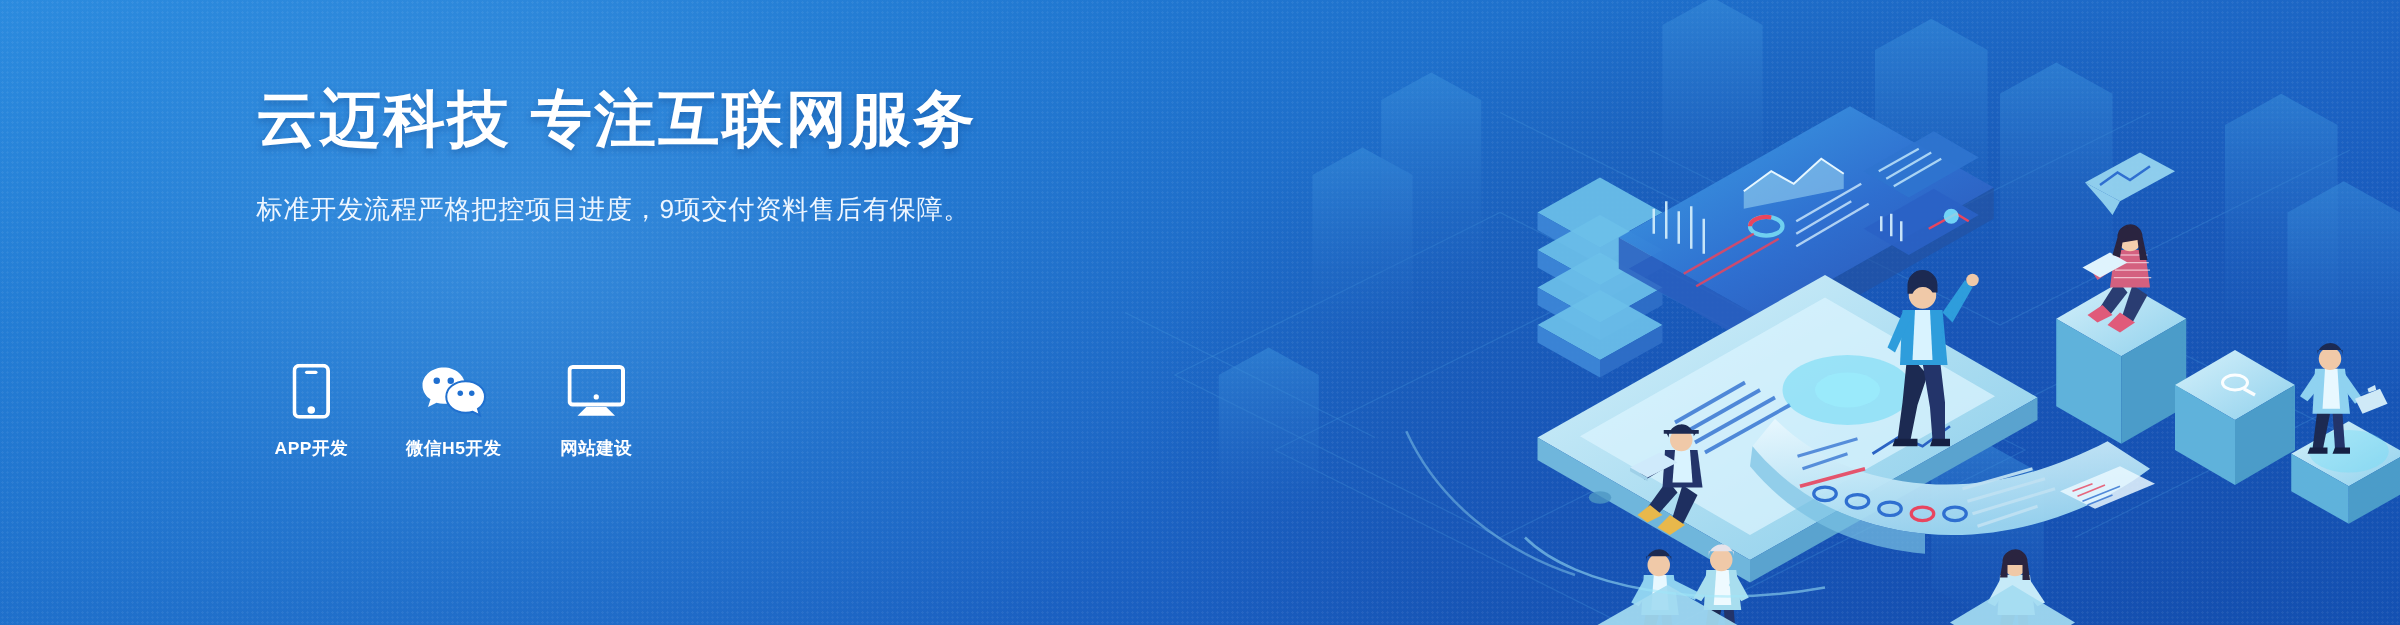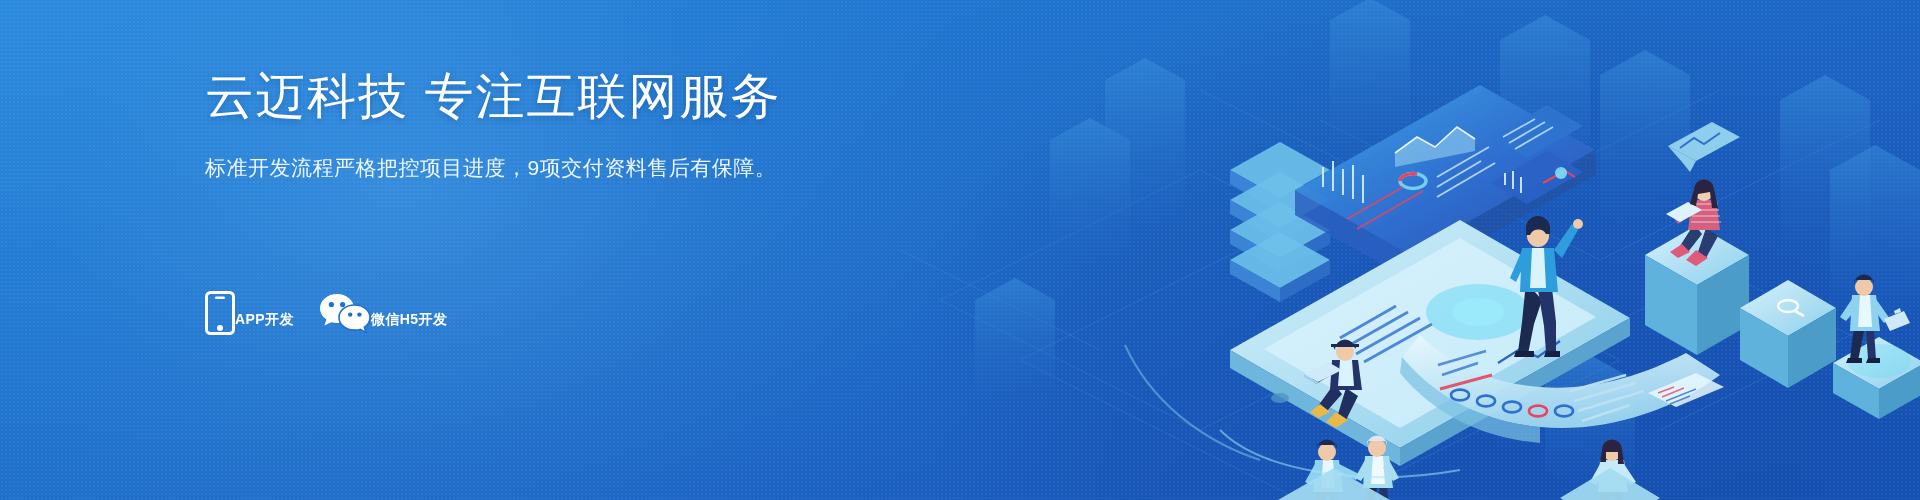--- a/index.html
+++ b/index.html
@@ -42,21 +42,21 @@
   
   .content {
     position: absolute;
     left: 205px;
     top: 68px;
     width: 720px;
   }
   .headline {
     color: #ffffff;
     font-size: 49px;
-    font-weight: normal;
+    font-weight: bold;
     letter-spacing: 2px;
     line-height: 1.18;
     white-space: nowrap;
     text-shadow: 0 2px 6px rgba(0,40,100,0.28);
   }
   .subline-wrap { margin-top: 25px; }
   .subline {
     color: #eef6ff;
     font-size: 21px;
     line-height: 34px;
@@ -69,20 +69,21 @@
     position: absolute;
     left: 205px;
     top: 290px;
     display: flex;
     align-items: flex-end;
     gap: 26px;
   }
   .service {
     width: 88px;
     display: flex;
+    flex-direction: column;
     align-items: center;
     cursor: pointer;
   }
   .service .ico {
     height: 46px;
     display: flex;
     align-items: center;
     justify-content: center;
   }
   .service .ico svg { display: block; }
@@ -474,17 +475,27 @@
           <circle cx="12.4" cy="12.6" r="2.6" fill="#1f6fd0"></circle>
           <circle cx="23.6" cy="12.6" r="2.6" fill="#1f6fd0"></circle>
           <path d="M35.5 13 C 44.4 13, 51 18.6, 51 25.4 C 51 29.3, 48.8 32.8, 45.4 35.1 L 47 40.4 L 41.2 37.4 C 39.4 37.9, 37.5 38.1, 35.5 38.1 C 26.6 38.1, 20 32.3, 20 25.4 C 20 18.6, 26.6 13, 35.5 13 Z" fill="#ffffff" stroke="#2070cf" stroke-width="1.6"></path>
           <circle cx="31.2" cy="22.6" r="2.2" fill="#1f6fd0"></circle>
           <circle cx="40.4" cy="22.6" r="2.2" fill="#1f6fd0"></circle>
         </svg>
       </span>
       <span class="lbl">微信H5开发</span>
     </div>
 
+    <div class="service">
+      <span class="ico">
+        <svg width="46" height="42" viewBox="0 0 46 42">
+          <rect x="1.6" y="1.6" width="42.8" height="30" rx="2.6" fill="none" stroke="#ffffff" stroke-width="3.2"></rect>
+          <circle cx="23" cy="25.5" r="2.1" fill="#ffffff"></circle>
+          <path d="M15 33.5 L31 33.5 L38 40.5 L8 40.5 Z" fill="#ffffff"></path>
+        </svg>
+      </span>
+      <span class="lbl">网站建设</span>
+    </div>
 
 
   </div>
 
 </div>
 
 </body></html>

